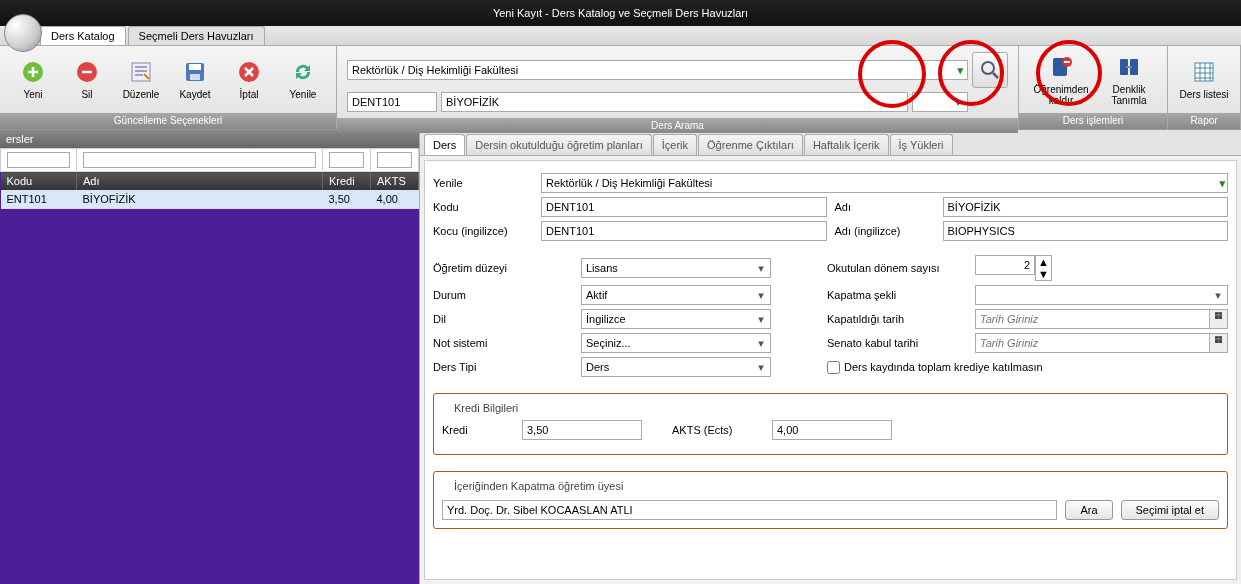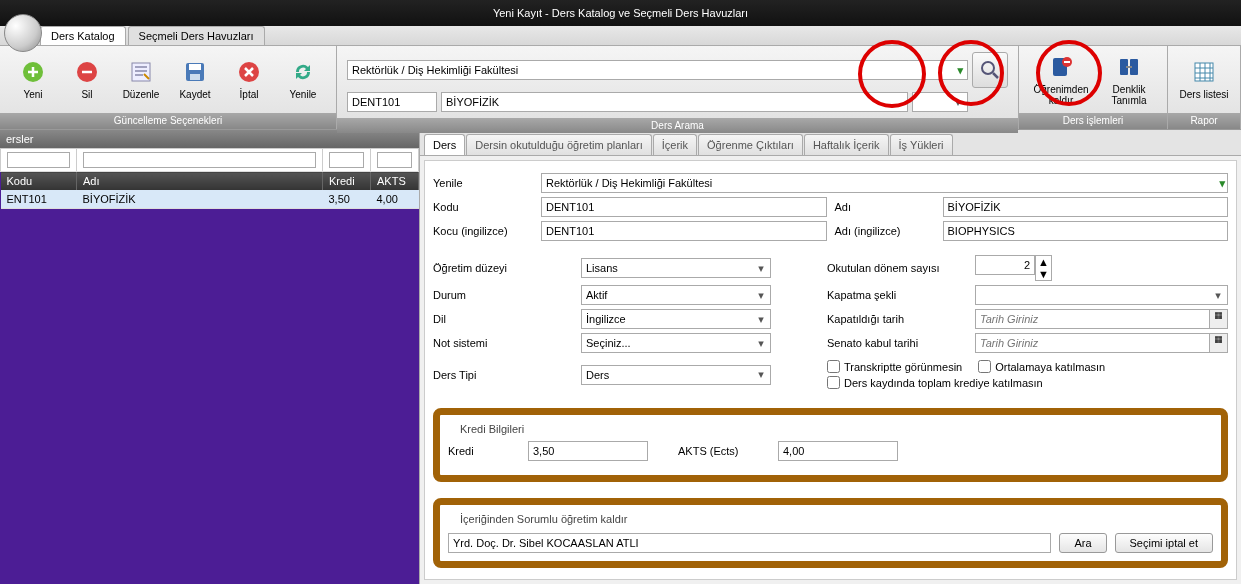--- a/index.html
+++ b/index.html
@@ -55,21 +55,21 @@
 .birim-full { grid-column: 2 / span 3; }
 .spinner { display: flex; }
 .spinner input { width: 60px; text-align: right; }
 .checkline { display: flex; gap: 16px; margin: 3px 0; align-items: center; }
 .checkline label { display: flex; align-items: center; gap: 4px; font-size: 11px; }
 .checkline input[type=checkbox] { width: 13px; height: 13px; }
 .dateinput { display: flex; }
 .dateinput input { flex: 1; font-style: italic; color: #aaa; }
 .dateinput .cal { width: 18px; border: 1px solid #aaa; border-left: none; text-align: center; background: #eee; font-size: 9px; }
 
-.fieldset { border: 7px solid #a16207; border-radius: 8px; margin-top: 16px; padding: 8px; }
+.fieldset { border: 1px solid #a16207; border-radius: 3px; margin-top: 16px; padding: 8px; }
 .fieldset-title { font-size: 11px; color: #444; margin-top: -15px; margin-left: 8px; background: #fff; padding: 0 4px; display: inline-block; }
 .kredi-row { display: flex; gap: 30px; margin: 6px 0; align-items: center; }
 .kredi-row label { width: 50px; }
 .kredi-row .ftext { width: 120px; }
 
 .sorumlu { display: flex; gap: 8px; margin-top: 8px; align-items: center; }
 .sorumlu .ftext { flex: 1; }
 .btn { padding: 3px 14px; border: 1px solid #999; background: linear-gradient(#fdfdfd,#e5e5e5); border-radius: 3px; cursor: pointer; font-size: 11px; }
 
 .row2 { display: grid; grid-template-columns: 140px 190px 40px 140px 1fr; gap: 6px 8px; align-items: center; margin-bottom: 4px; }
@@ -342,48 +342,38 @@
         <label>Ders Tipi</label>
         <div class="dd-field">
             <span>Ders</span>
             <span class="dd-arrow">▾</span>
           </div>
         <div></div>
         <div class="chk-block">
           <div class="checkline">
             <label>
                 <input type="checkbox" style="">
-                <span>Transkriptte görünmesin</span>
-              </label>
-            <label>
-                <input type="checkbox" style="">
-                <span>Ortalamaya katılmasın</span>
-              </label>
-          </div>
-          <div class="checkline">
-            <label>
-                <input type="checkbox" style="">
                 <span>Ders kaydında toplam krediye katılmasın</span>
               </label>
           </div>
         </div>
       </div>
 
       <div class="fieldset">
         <span class="fieldset-title">Kredi Bilgileri</span>
         <div class="kredi-row">
           <label>Kredi</label>
           <input class="ftext" value="3,50" style="">
           <label style="width:70px">AKTS (Ects)</label>
           <input class="ftext" value="4,00" style="">
         </div>
       </div>
 
       <div class="fieldset">
-        <span class="fieldset-title">İçeriğinden Sorumlu öğretim kaldır</span>
+        <span class="fieldset-title">İçeriğinden Kapatma öğretim üyesi</span>
         <div class="sorumlu">
           <input class="ftext" value="Yrd. Doç. Dr. Sibel KOCAASLAN ATLI" style="">
           <button class="btn">Ara</button>
           <button class="btn">Seçimi iptal et</button>
         </div>
       </div>
 
     </div>
   </div>
 </div>

